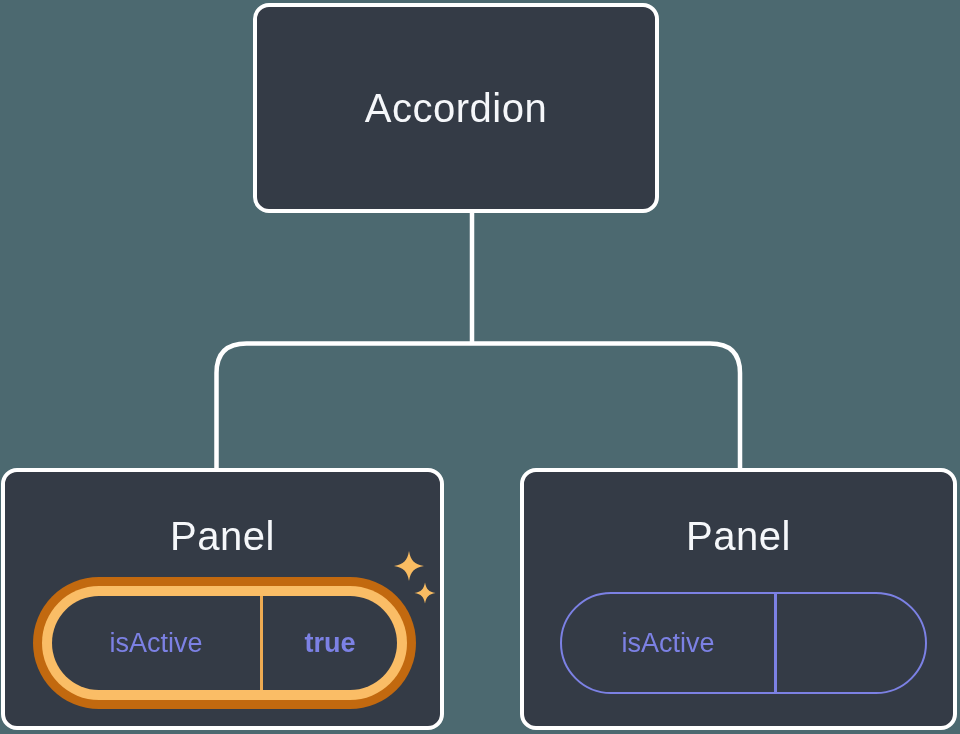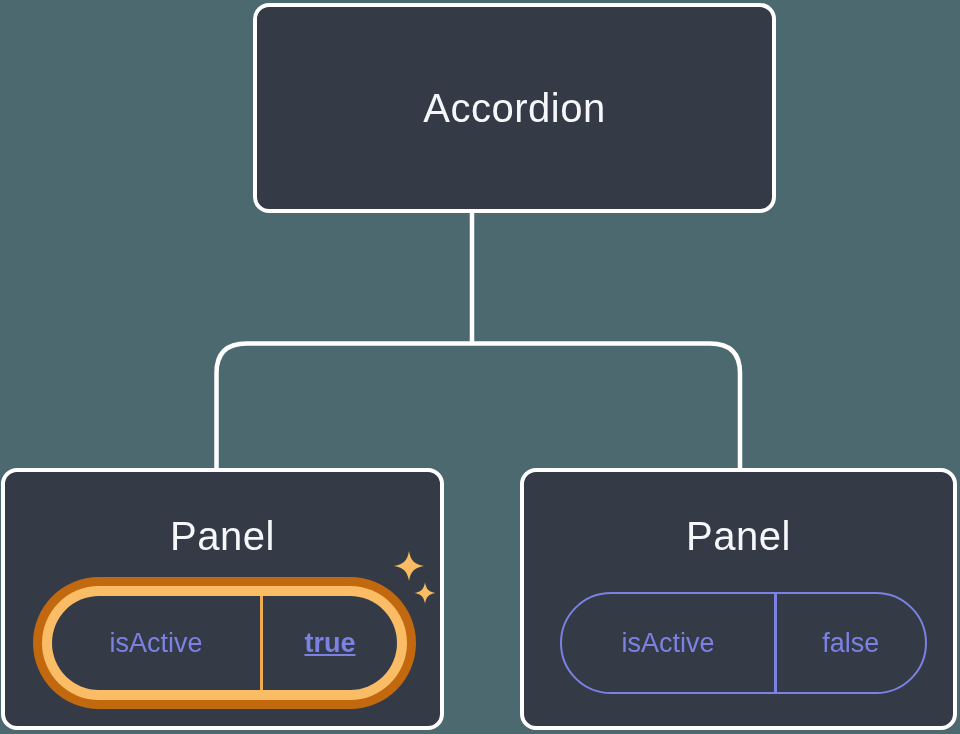--- a/index.html
+++ b/index.html
@@ -22,21 +22,21 @@
     stroke-width: 4.5;
   }
   .node {
     position: absolute;
     box-sizing: border-box;
     background: var(--node-fill, #343b46);
     border: 4px solid var(--node-border, #ffffff);
     border-radius: 16px;
   }
   .root-node {
-    left: 253px; top: 3px; width: 523px; height: 210px;
+    left: 253px; top: 3px; width: 406px; height: 210px;
     display: flex; align-items: center; justify-content: center;
   }
   .node-title {
     color: var(--node-text, #f5f7fa);
     font-size: 40px;
     line-height: 1.1;
     letter-spacing: 0.5px;
   }
   .panel-node-left  { left: 1px;   top: 468px; width: 443px; height: 262px; }
   .panel-node-right { left: 520px; top: 468px; width: 437px; height: 262px; }
@@ -83,21 +83,21 @@
   .glow-core {
     box-sizing: border-box;
     width: 100%; height: 100%;
     background: var(--node-fill, #343b46);
     border-radius: 999px;
     display: flex;
     align-items: stretch;
     overflow: hidden;
   }
   .glow-core .seg-name  { width: 208px; }
-  .glow-core .seg-value { flex: 1; font-weight: 700; text-decoration: underline; }
+  .glow-core .seg-value { flex: 1; font-weight: 700; }
   .glow-core .pill-divider { width: 3px; background: var(--highlight-divider, #eeab52); }
   .sparkles {
     position: absolute;
     left: 374px; top: 78px;
     width: 60px; height: 60px;
   }
   .sparkles path { fill: var(--sparkle, #f9bc62); }
 </style>
 </head>
 <body>
@@ -131,17 +131,16 @@
       <path d="M46,32.5 C47.3,39.3 49.7,41.7 56.5,43 C49.7,44.3 47.3,46.7 46,53.5 C44.7,46.7 42.3,44.3 35.5,43 C42.3,41.7 44.7,39.3 46,32.5 Z"></path>
     </svg>
   </div>
 
   <div class="node panel-node-right">
     <div class="node-title panel-title">Panel</div>
 
     <div class="pill pill-plain">
       <div class="pill-seg seg-name">isActive</div>
       <div class="pill-divider"></div>
-      <div class="pill-seg seg-value">false</div>
     </div>
   </div>
 
 </div>
 
 </body></html>

